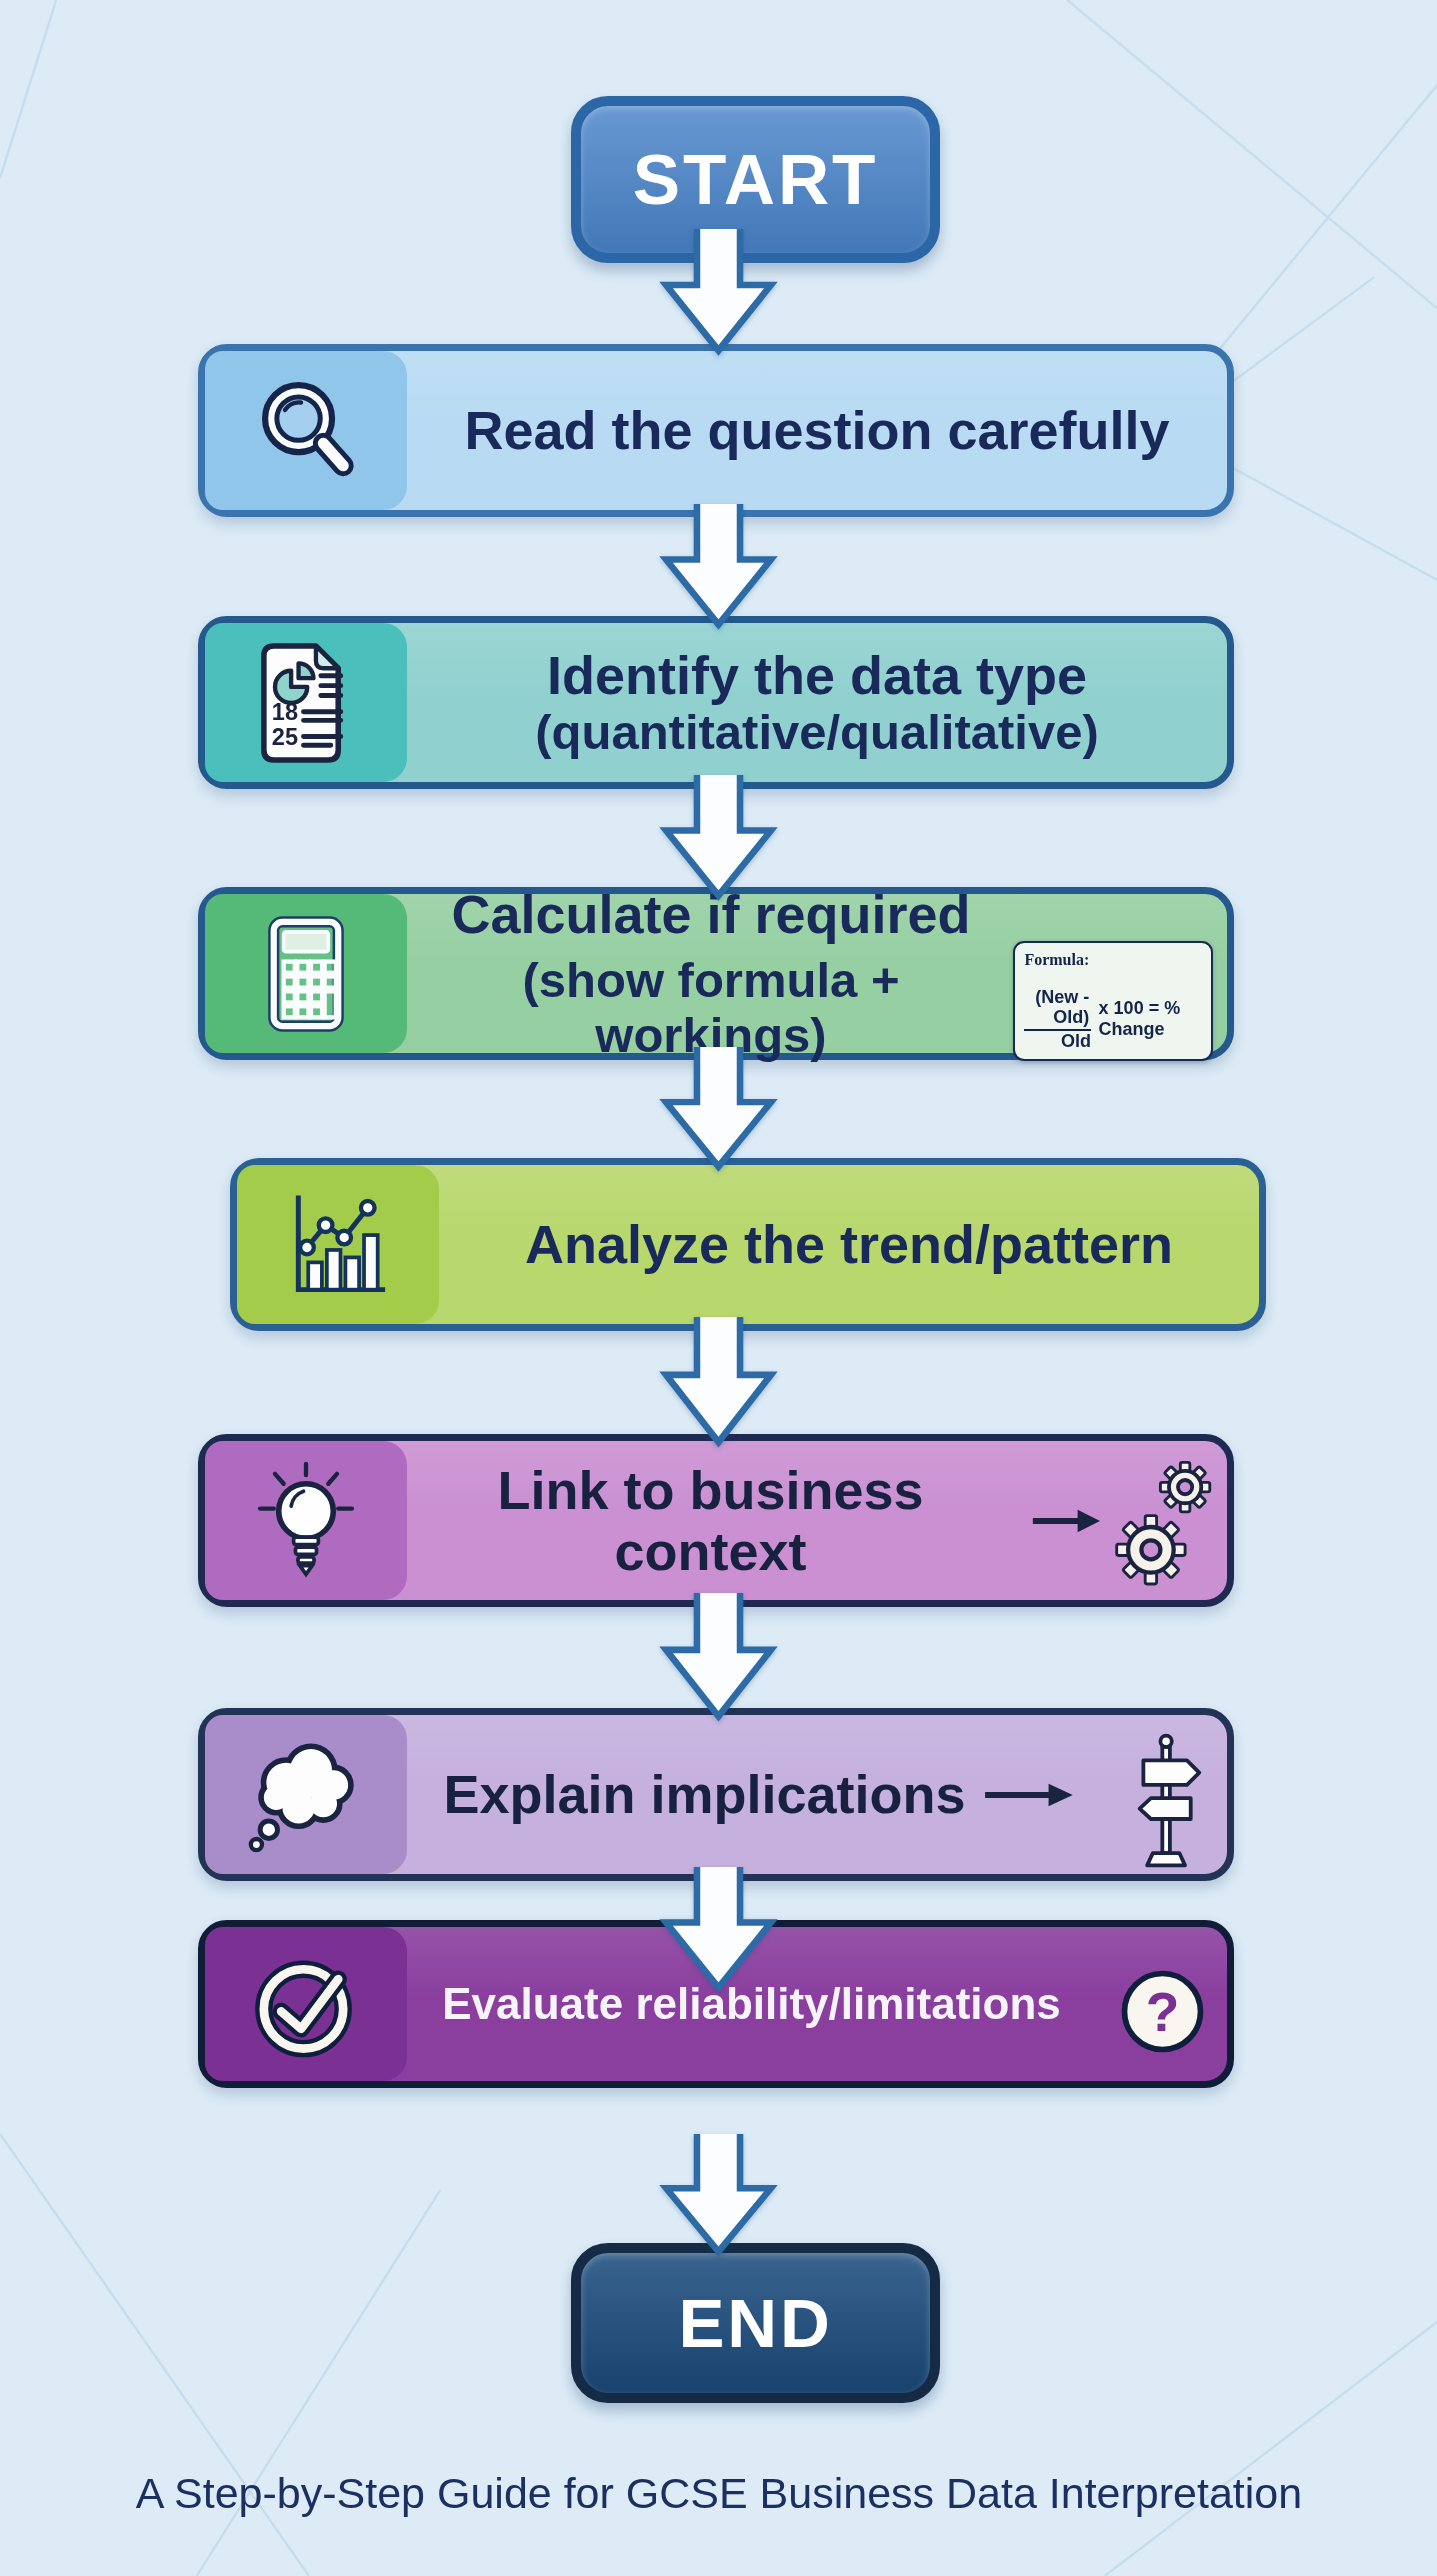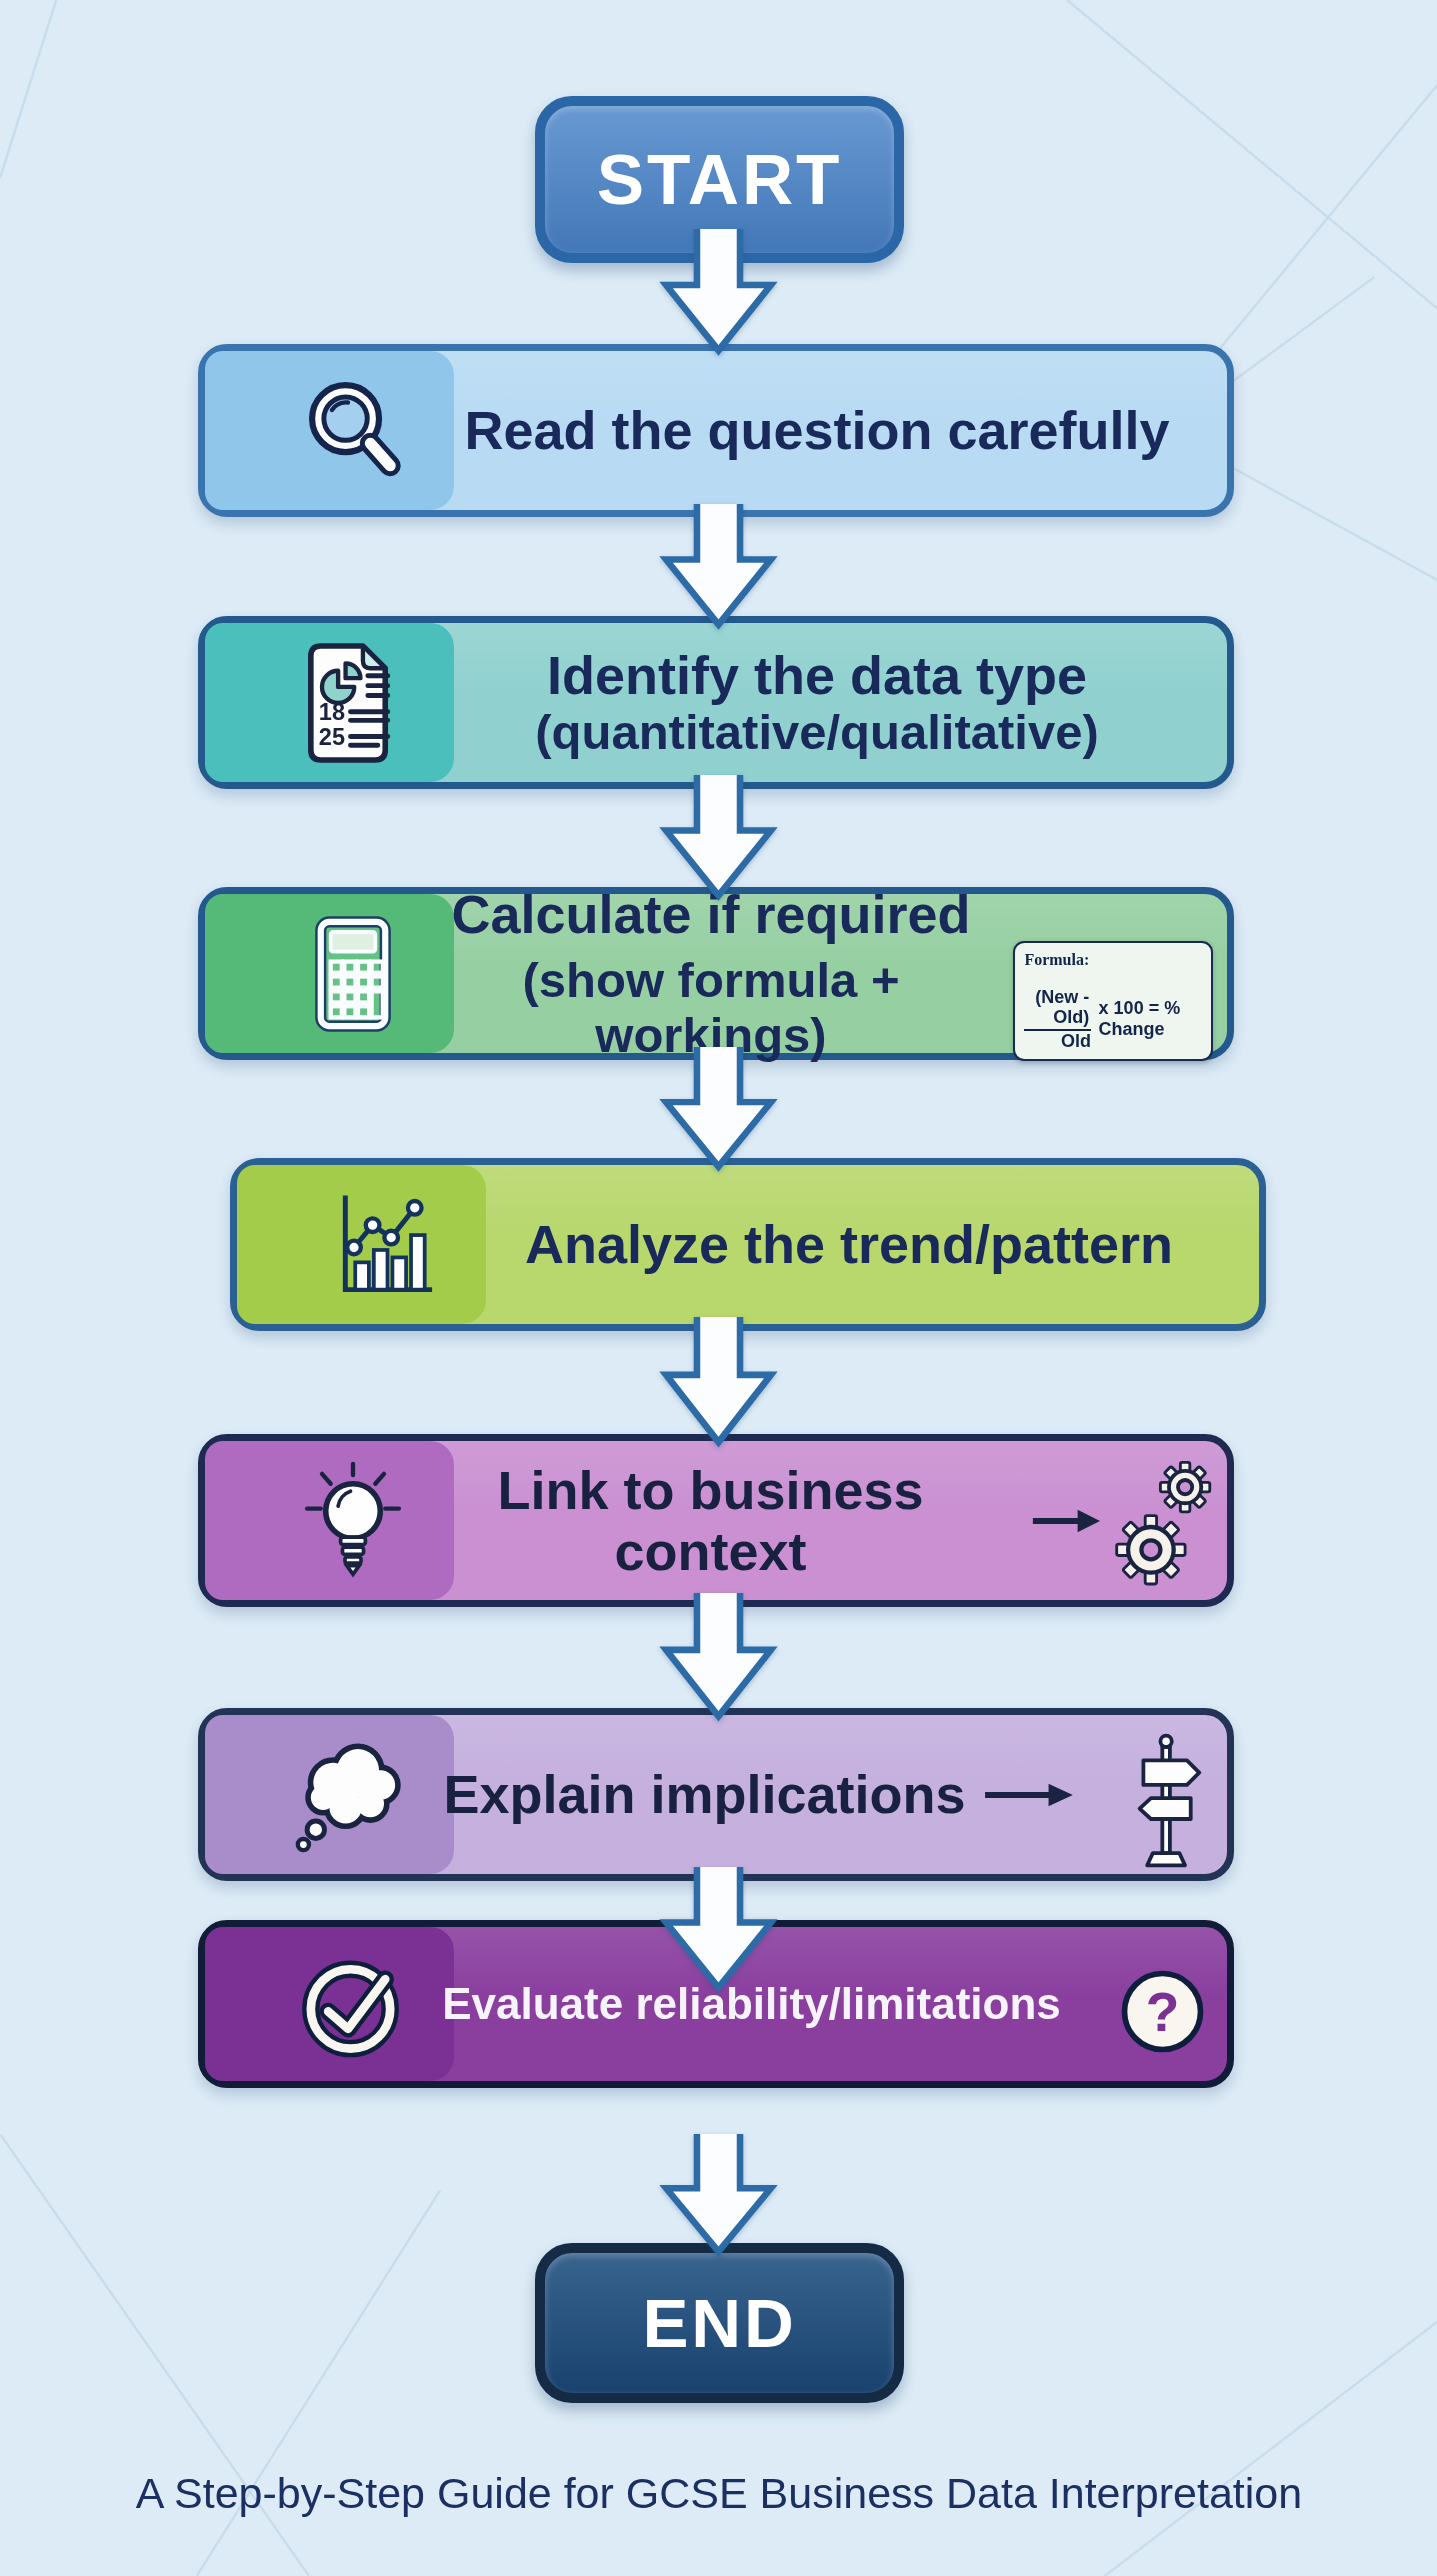--- a/index.html
+++ b/index.html
@@ -2,21 +2,21 @@
 <html style="font-size:15px"><head>
 <meta charset="utf-8">
 <style>
   html,body{margin:0;padding:0;background:#dcebf6;}
   .canvas{position:relative;width:1438px;height:2576px;background:#dcebf6;overflow:hidden;
           font-family:"Liberation Sans",sans-serif;}
   .mesh{position:absolute;left:0;top:0;z-index:0;}
   .mesh path{stroke:#c3daea;stroke-width:2.5;fill:none;opacity:.85;}
 
   
-  .terminal{position:absolute;left:535px;width:349px;display:flex;align-items:center;justify-content:center;
+  .terminal{position:absolute;left:571px;width:349px;display:flex;align-items:center;justify-content:center;
             border-radius:37px;color:#fff;font-weight:bold;z-index:2;
             box-shadow:0 7.5px 13px rgba(25,60,110,.28), inset 0 2.8px 7.5px rgba(255,255,255,.25);}
   .terminal .t-label{letter-spacing:2.8px;}
   .start{top:96px;height:147px;font-size:71px;
          background:linear-gradient(180deg,rgba(255,255,255,.16),rgba(0,0,30,.10)),var(--fill,#4a85c9);
          border:10.3px solid var(--border,#2b66a6);}
   .end{top:2243px;height:140px;font-size:69px;
        background:linear-gradient(180deg,rgba(255,255,255,.12),rgba(0,0,20,.15)),var(--fill,#1d4e7e);
        border:10.3px solid var(--border,#152b45);}
 
@@ -24,21 +24,21 @@
   .flow-arrow{position:absolute;left:653px;width:131px;z-index:4;
               filter:drop-shadow(0 2.8px 2.8px rgba(30,70,120,.28));}
   .flow-arrow path{fill:#fcfdfe;stroke:#2d6ba6;stroke-width:7;stroke-linejoin:miter;}
 
   
   .step{position:absolute;left:198px;width:1036px;height:173px;border-radius:29px;
         border:7.5px solid var(--border,#23598c);
         background:linear-gradient(180deg,rgba(255,255,255,.10),rgba(255,255,255,0) 45%),var(--fill,#cde);
         box-shadow:0 6.6px 13px rgba(30,60,110,.20);z-index:2;box-sizing:border-box;}
   .icon-panel{position:absolute;left:0;top:0;bottom:0;width:202px;background:var(--icon-fill,#9cf);
-              border-radius:18px 24px 24px 18px;display:flex;align-items:center;justify-content:center;padding-left:47px;}
+              border-radius:18px 24px 24px 18px;display:flex;align-items:center;justify-content:center;}
   .icon-panel svg{width:124px;height:124px;}
   .step-body{position:absolute;left:202px;right:0;top:0;bottom:0;display:flex;flex-direction:column;
              align-items:center;justify-content:center;color:var(--text,#18295a);text-align:center;}
   .step-title{font-size:54px;font-weight:bold;line-height:1.12;}
   .step-subtitle{font-size:49px;font-weight:bold;line-height:1.12;}
   .row-body{flex-direction:row;gap:17px;}
   .step-calc .step-body{left:202px;right:212px;gap:8px;}
   .step-link .step-body{right:127px;}
   .step-explain .step-body{right:118px;}
   .step-evaluate .step-body{right:131px;}

